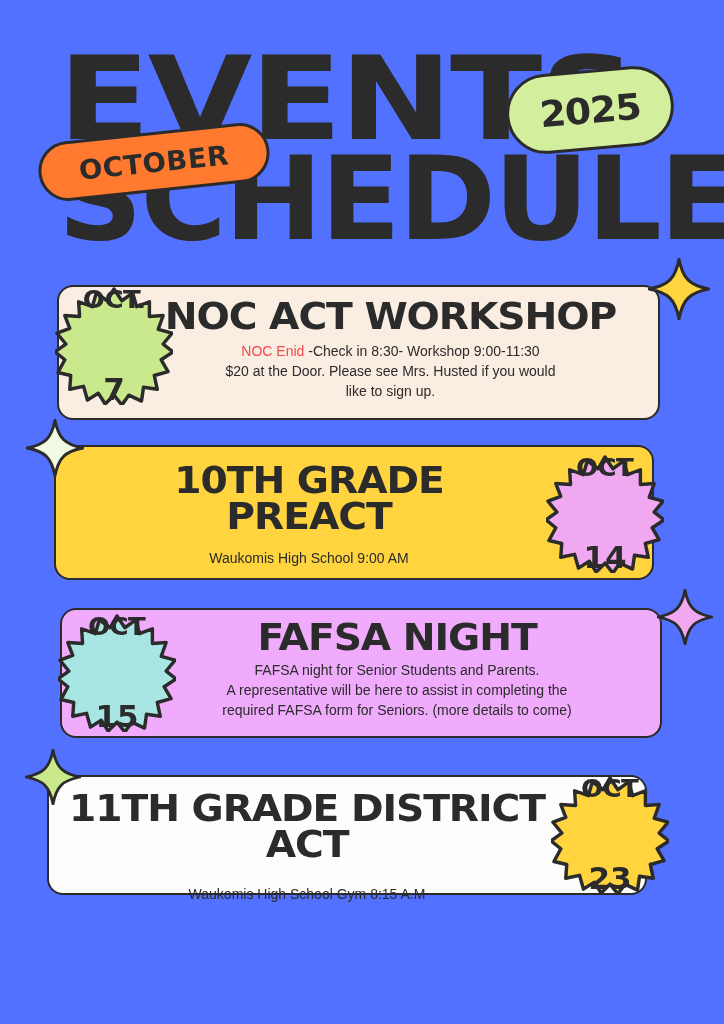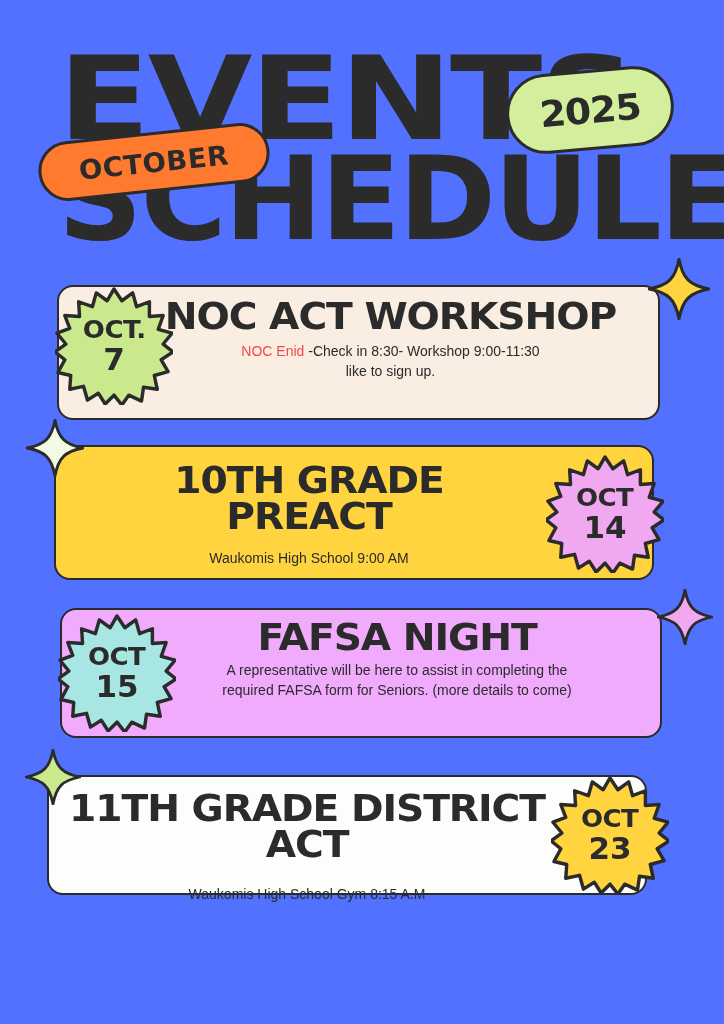--- a/index.html
+++ b/index.html
@@ -79,21 +79,21 @@
   #card3 .card-title{font-size:37px;transform:scaleX(1.06);margin:10px 0 4px 72px;}
   #card3 .card-body{margin-left:72px;}
 
   #card4{left:47px;top:775px;width:600px;height:120px;background:#FDFDFB;}
   #card4 .card-title{font-size:37px;transform:scaleX(1.06);margin:14px 80px 0 0;}
   #card4 .card-body{margin:22px 80px 0 0;}
 
   
   .starburst{
     position:absolute;width:118px;height:118px;
-    display:flex;flex-direction:column;align-items:center;justify-content:center;
+    display:flex;flex-direction:column;align-items:center;justify-content:space-between;
     z-index:9;
   }
   .starburst svg{position:absolute;left:0;top:0;width:118px;height:118px;}
   .sb-text{position:relative;text-align:center;font-family:"DejaVu Sans", sans-serif;
     font-weight:bold;color:#2B2B2B;line-height:1.0;}
   .sb-mon{font-size:25px;letter-spacing:-.5px;transform:scaleX(1.04);}
   .sb-day{font-size:31px;margin-top:2px;}
 
   #sb1{left:55px;top:287px;}
   #sb2{left:546px;top:455px;}
@@ -147,20 +147,21 @@
       <path d="M50 2 C56 33 67 44 98 50 C67 56 56 67 50 98 C44 67 33 56 2 50 C33 44 44 33 50 2 Z" fill="#C9E98C" stroke="#2B2B2B" stroke-width="5" stroke-linejoin="round"></path>
     </svg>
   </span>
 
   <div class="card" id="card1">
     <div class="card-title">NOC ACT WORKSHOP</div>
     <div class="card-body">
       <div>
         <span class="hl-red">NOC Enid</span><span> -Check in 8:30- Workshop 9:00-11:30</span>
       </div>
+      <div>$20 at the Door. Please see Mrs. Husted if you would</div>
       <div>like to sign up.</div>
     </div>
   </div>
 
   <div class="starburst" id="sb1">
     <svg viewBox="0 0 120 120">
       <polygon points="60,2 68,14 79,6 83,20 96,15 96,30 110,29 105,43 119,47 110,58 120,66 108,74 115,86 101,90 104,104 90,102 88,116 75,110 68,120 60,110 51,119 44,108 33,115 29,101 15,104 16,90 3,87 10,74 0,66 11,58 2,47 15,42 10,29 25,30 24,15 38,20 42,6 53,14" fill="#C9E98C" stroke="#2B2B2B" stroke-width="3.5" stroke-linejoin="round"></polygon>
     </svg>
     <div class="sb-text sb-mon">OCT.</div>
     <div class="sb-text sb-day">7</div>
@@ -180,20 +181,21 @@
     <svg viewBox="0 0 120 120">
       <polygon points="60,2 68,14 79,6 83,20 96,15 96,30 110,29 105,43 119,47 110,58 120,66 108,74 115,86 101,90 104,104 90,102 88,116 75,110 68,120 60,110 51,119 44,108 33,115 29,101 15,104 16,90 3,87 10,74 0,66 11,58 2,47 15,42 10,29 25,30 24,15 38,20 42,6 53,14" fill="#F0A8F0" stroke="#2B2B2B" stroke-width="3.5" stroke-linejoin="round"></polygon>
     </svg>
     <div class="sb-text sb-mon">OCT</div>
     <div class="sb-text sb-day">14</div>
   </div>
 
   <div class="card" id="card3">
     <div class="card-title">FAFSA NIGHT</div>
     <div class="card-body">
+      <div>FAFSA night for Senior Students and Parents.</div>
       <div>A representative will be here to assist in completing the</div>
       <div>required FAFSA form for Seniors. (more details to come)</div>
     </div>
   </div>
 
   <div class="starburst" id="sb3">
     <svg viewBox="0 0 120 120">
       <polygon points="60,2 68,14 79,6 83,20 96,15 96,30 110,29 105,43 119,47 110,58 120,66 108,74 115,86 101,90 104,104 90,102 88,116 75,110 68,120 60,110 51,119 44,108 33,115 29,101 15,104 16,90 3,87 10,74 0,66 11,58 2,47 15,42 10,29 25,30 24,15 38,20 42,6 53,14" fill="#A8E6E4" stroke="#2B2B2B" stroke-width="3.5" stroke-linejoin="round"></polygon>
     </svg>
     <div class="sb-text sb-mon">OCT</div>

